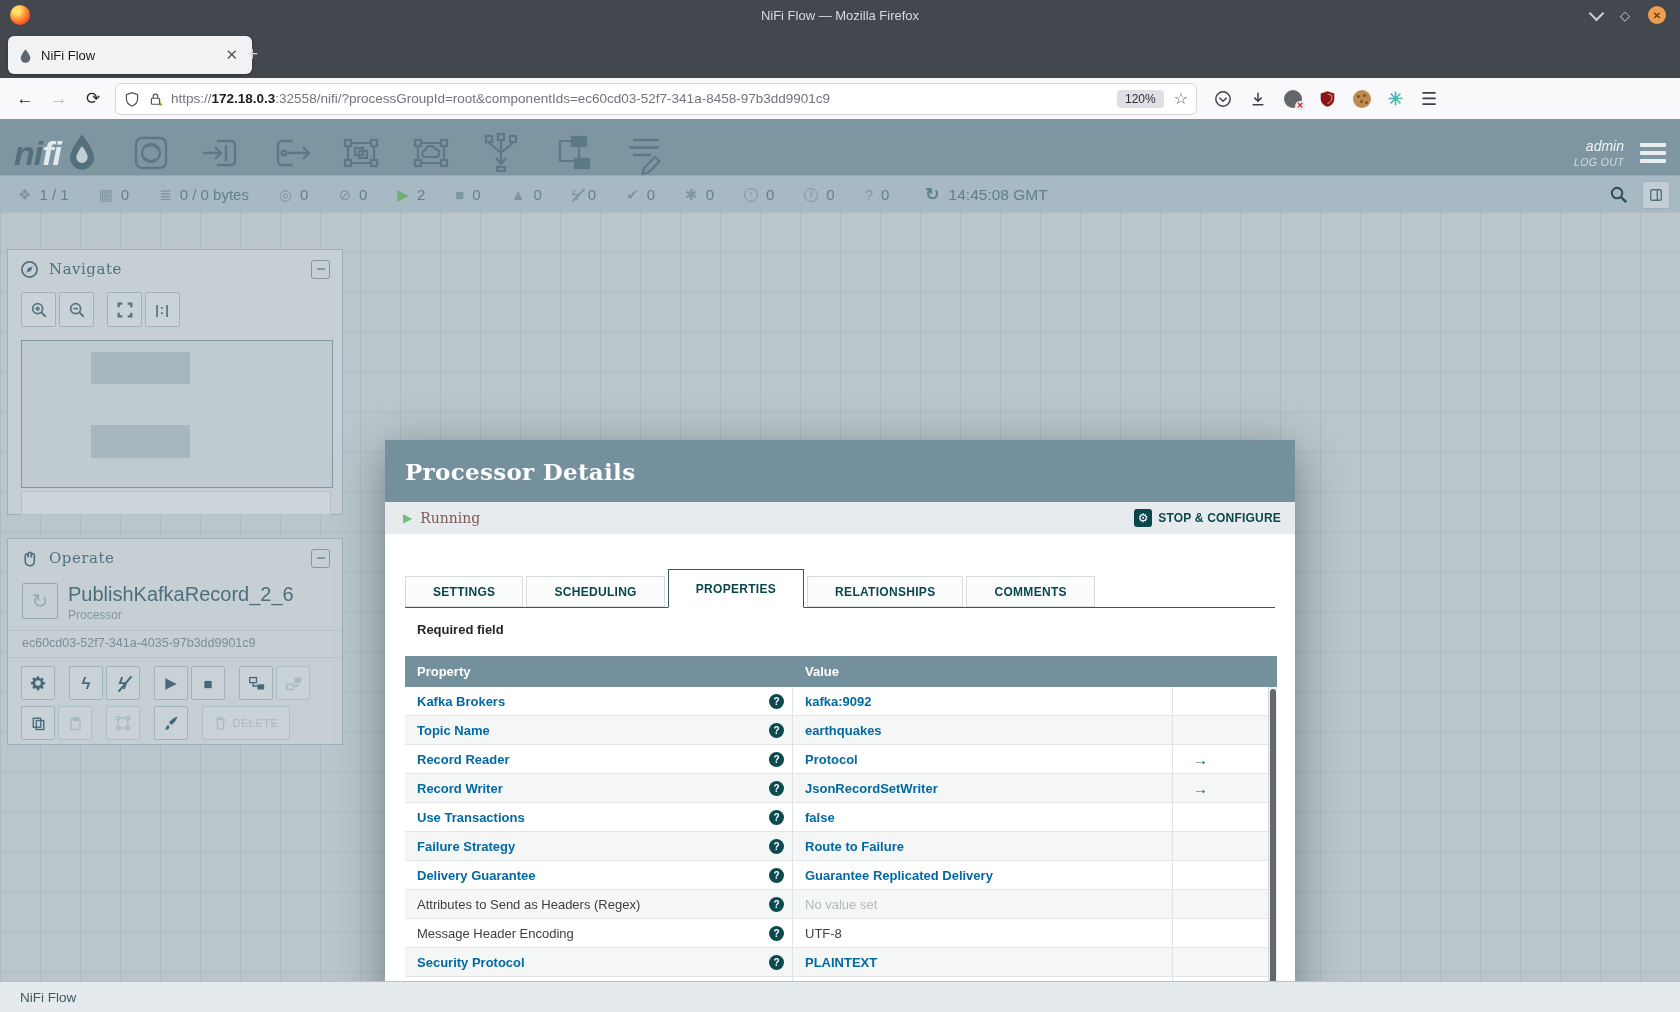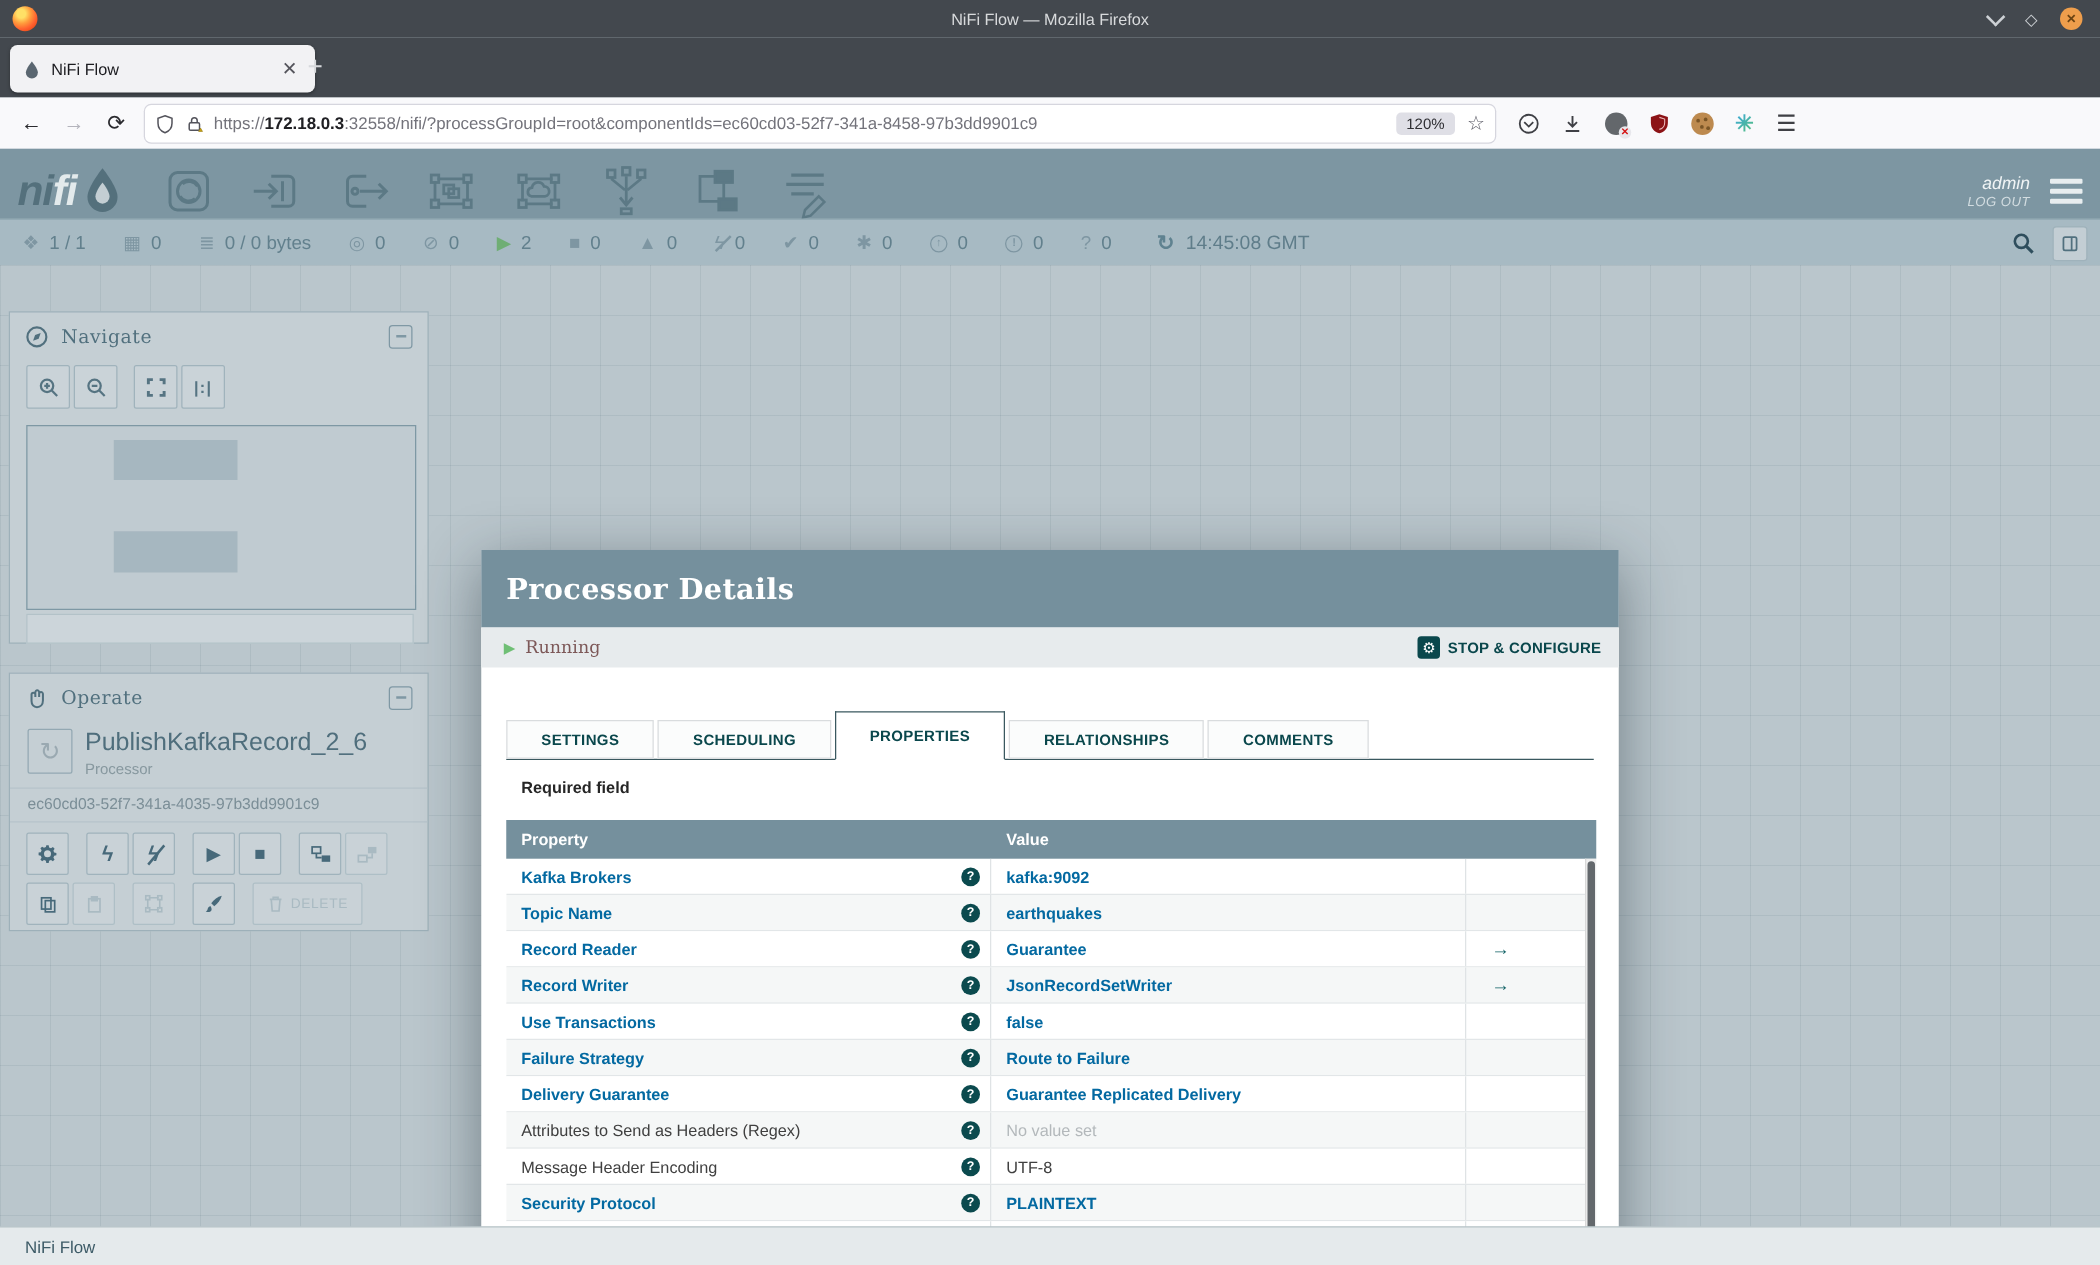--- a/index.html
+++ b/index.html
@@ -543,21 +543,21 @@
     <div class="cell act">
       <span class="goto" style="visibility: hidden;">→</span>
     </div>
   </div>
               <div class="trow required">
     <div class="cell prop">
       <span class="pname">Record Reader</span>
       <span class="help">?</span>
     </div>
     <div class="cell val">
-      <span class="vtext">Guarantee</span>
+      <span class="vtext">Protocol</span>
     </div>
     <div class="cell act">
       <span class="goto">→</span>
     </div>
   </div>
               <div class="trow alt required">
     <div class="cell prop">
       <span class="pname">Record Writer</span>
       <span class="help">?</span>
     </div>

